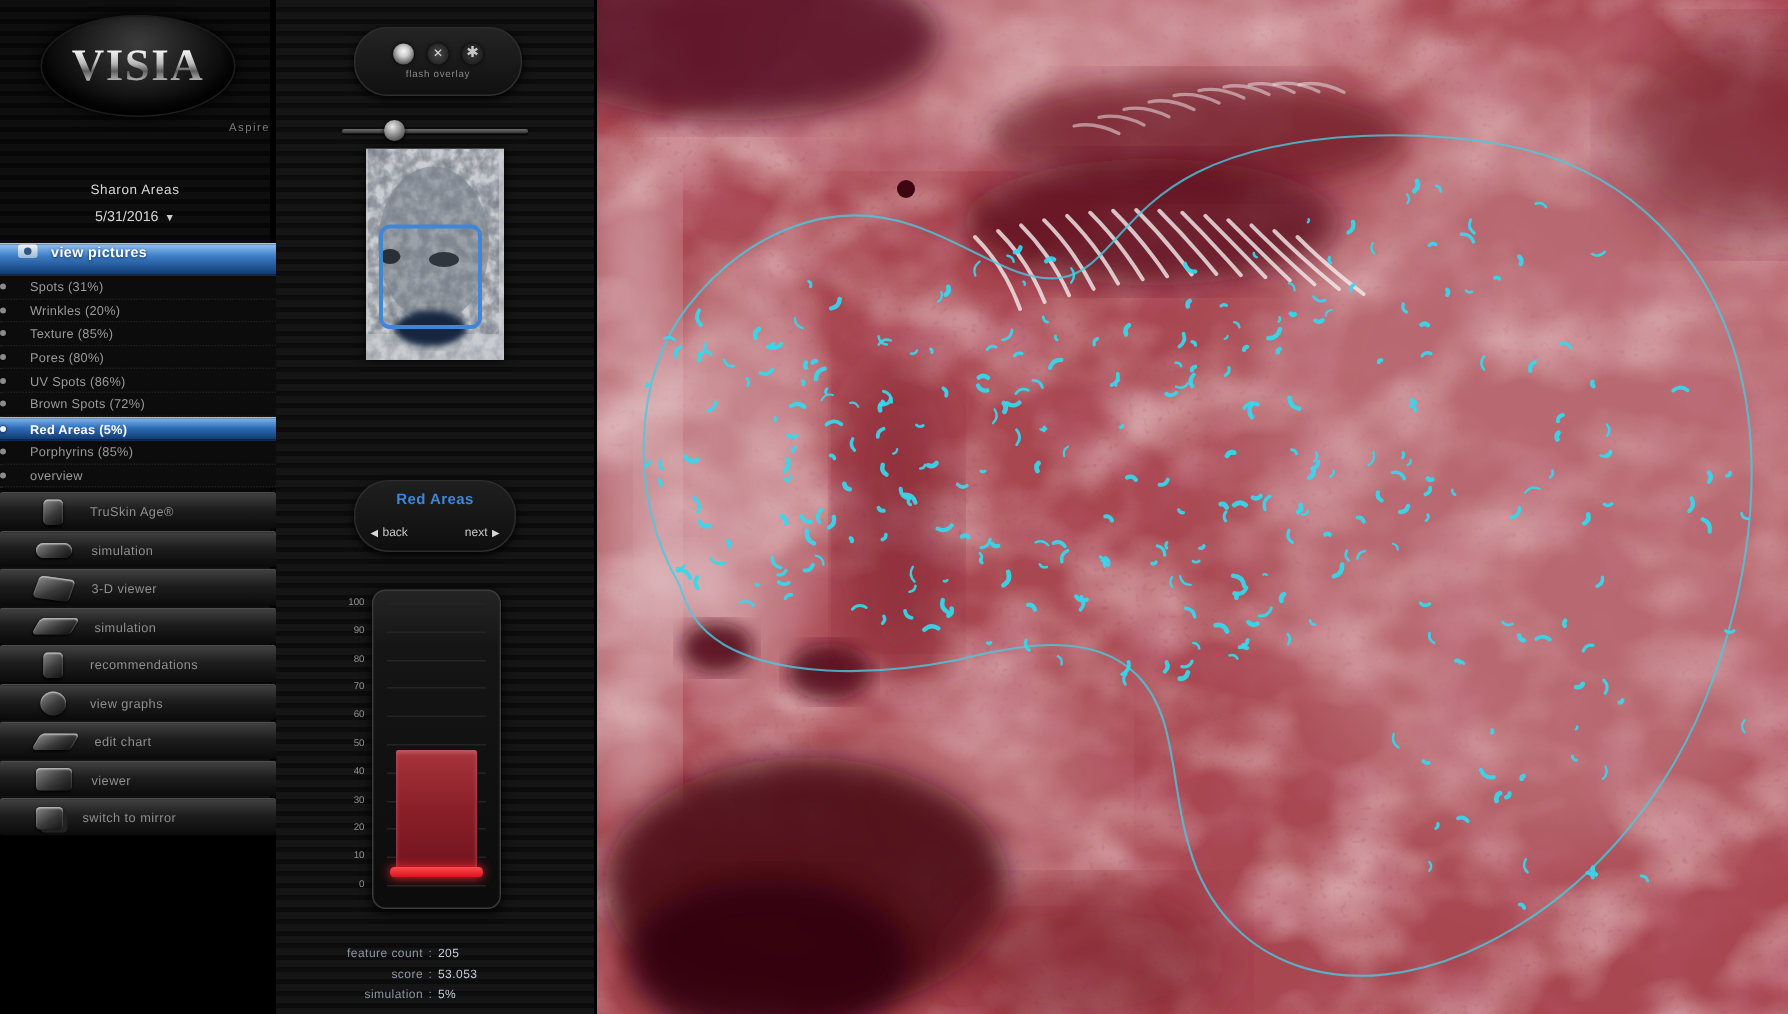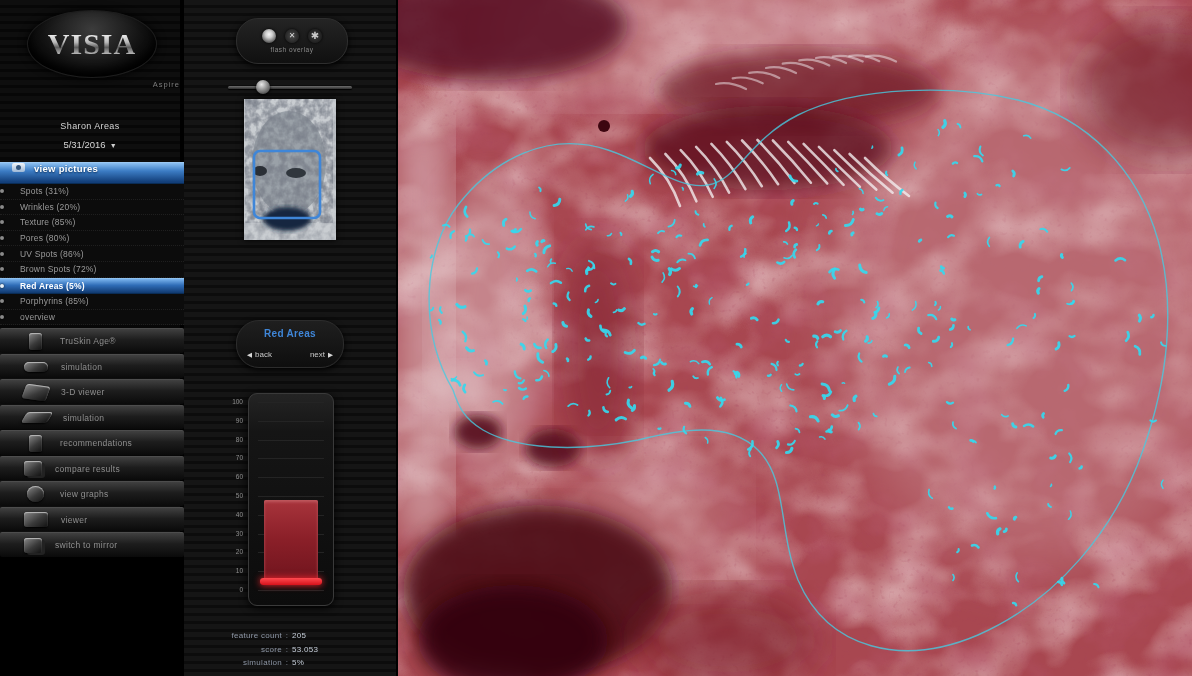--- a/index.html
+++ b/index.html
@@ -168,26 +168,26 @@
         </div>
         <div class="tool-row">
           <span class="tool-icon ti-pencil"></span>
           <span class="tool-label">simulation</span>
         </div>
         <div class="tool-row">
           <span class="tool-icon ti-tall"></span>
           <span class="tool-label">recommendations</span>
         </div>
         <div class="tool-row">
-          <span class="tool-icon ti-double"></span>
-          <span class="tool-label">compare results</span>
-        </div>
-        <div class="tool-row">
           <span class="tool-icon ti-round"></span>
           <span class="tool-label">view graphs</span>
+        </div>
+        <div class="tool-row">
+          <span class="tool-icon ti-pencil"></span>
+          <span class="tool-label">edit chart</span>
         </div>
         <div class="tool-row">
           <span class="tool-icon"></span>
           <span class="tool-label">viewer</span>
         </div>
         <div class="tool-row">
           <span class="tool-icon ti-double"></span>
           <span class="tool-label">switch to mirror</span>
         </div>
       </div>

